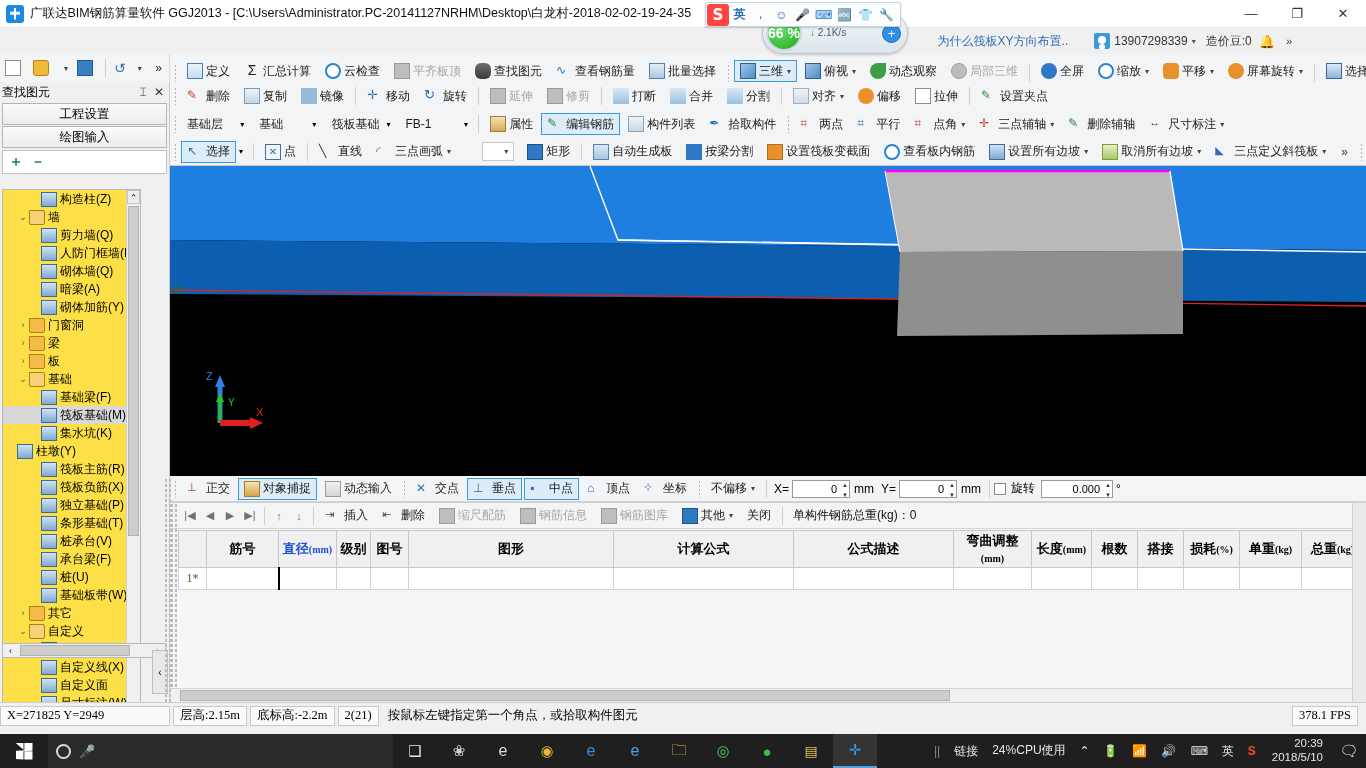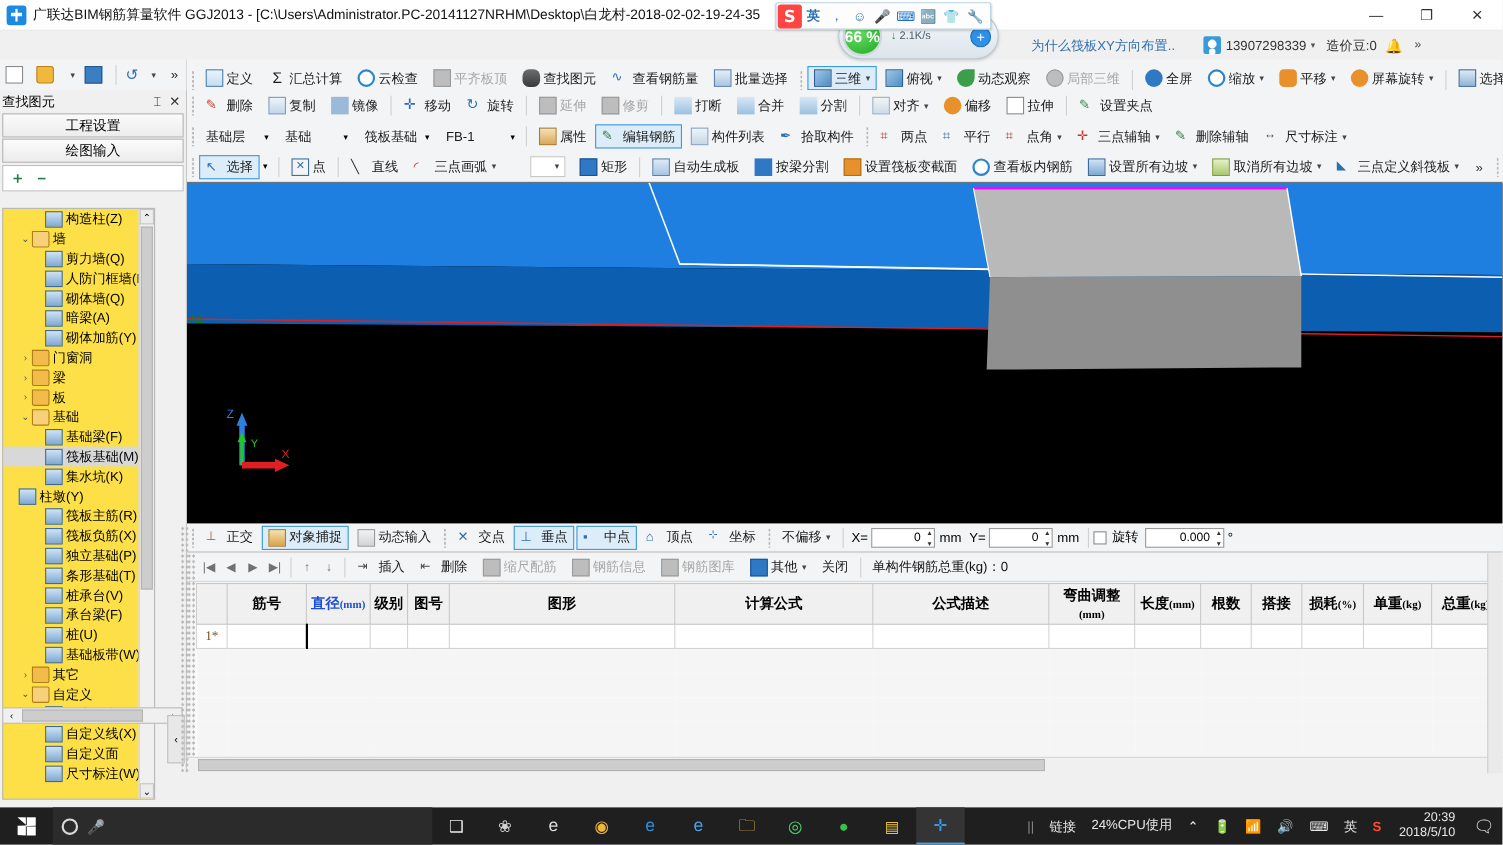--- a/index.html
+++ b/index.html
@@ -1037,20 +1037,29 @@
       </table>
     </div>
 
     <div class="rb-scroll">
       <div class="bar"></div>
     </div>
     <div class="collapse-tab"></div>
   </div>
   <div class="rsplit"></div>
 
+  <div class="status">
+    <div class="scell" style="width:170px">X=271825 Y=2949</div>
+    <div class="scell">层高:2.15m</div>
+    <div class="scell">底标高:-2.2m</div>
+    <div class="scell">2(21)</div>
+    <div class="scell plain">按鼠标左键指定第一个角点，或拾取构件图元</div>
+    <div class="sfill"></div>
+    <div class="scell" style="margin-right:8px">378.1 FPS</div>
+  </div>
 
   <div class="taskbar">
     <div class="startb">
       <div class="winlogo"></div>
     </div>
     <div class="searchbox">
       <div class="scircle"></div>
       <div class="mic">🎤</div>
     </div>
     <div class="tbtn">

